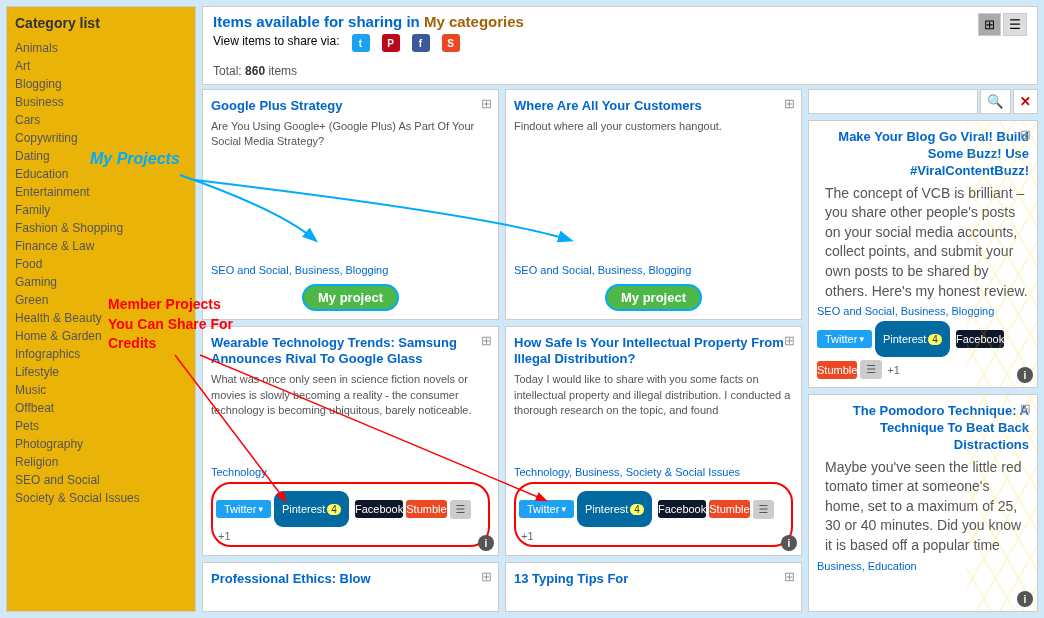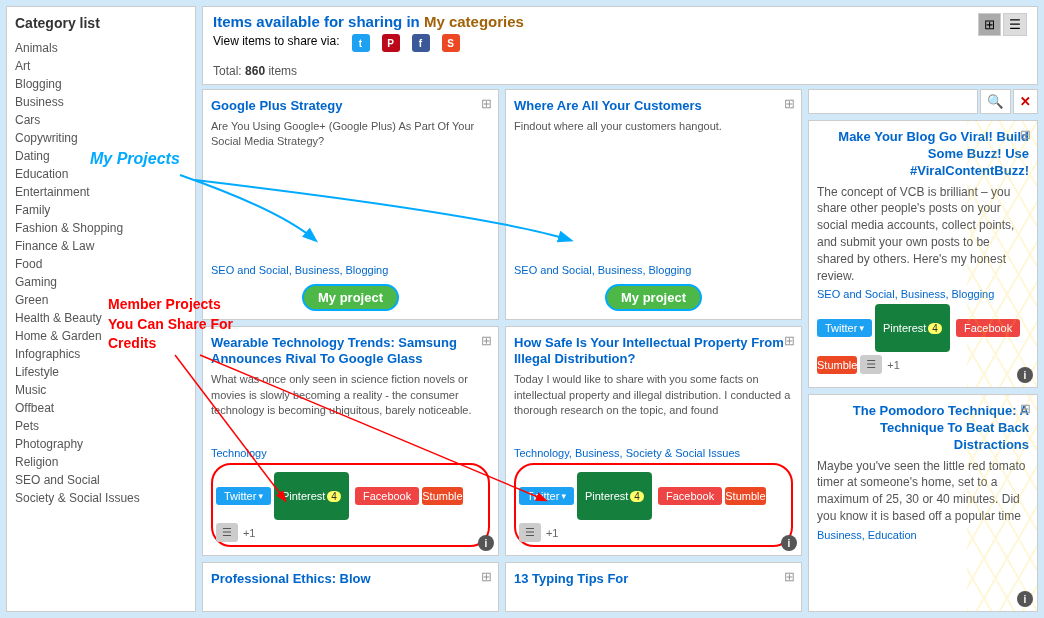--- a/index.html
+++ b/index.html
@@ -1,21 +1,21 @@
 <!DOCTYPE html>
 <html><head>
   <meta charset="utf-8">
   <style>
     * { box-sizing: border-box; margin: 0; padding: 0; }
     body { font-family: Arial, sans-serif; font-size: 13px; background: #d0e8f8; width: 1044px; height: 618px; overflow: hidden; }
     
     .main-container { display: flex; height: 618px; padding: 6px; gap: 6px; }
     
     
-    .sidebar { width: 190px; flex-shrink: 0; background: #ffffff; border: 1px solid #ccc; padding: 8px; overflow-y: auto; height: 100%; }
+    .sidebar { width: 190px; flex-shrink: 0; background: #eab308; border: 1px solid #ccc; padding: 8px; overflow-y: auto; height: 100%; }
     .sidebar h3 { font-size: 14px; font-weight: bold; color: #333; margin-bottom: 8px; }
     .sidebar-item { color: #555; font-size: 12px; padding: 2px 0; cursor: pointer; display: block; }
     
     
     .content-area { flex: 1; display: flex; flex-direction: column; gap: 4px; }
     
     
     .content-header { background: white; border: 1px solid #ccc; padding: 6px 10px; }
     .content-header h2 { font-size: 15px; font-weight: bold; color: #333; margin-bottom: 4px; }
     .content-header h2 span { color: #06c; }
@@ -40,38 +40,38 @@
     .card-tags { font-size: 11px; color: #06c; margin-bottom: 4px; }
     .card-share-icon { position: absolute; top: 6px; right: 6px; color: #999; cursor: pointer; font-size: 13px; }
     
     
     .my-project-btn { background: #4db848; color: white; border: none; border-radius: 15px; padding: 4px 14px; font-size: 13px; font-weight: bold; cursor: pointer; align-self: center; margin-top: 4px; }
     
     
     .social-buttons { display: flex; gap: 3px; flex-wrap: wrap; margin-top: 4px; align-items: center; }
     .btn-twitter { background: #1da1f2; color: white; border: none; border-radius: 3px; padding: 3px 8px; font-size: 11px; cursor: pointer; display: flex; align-items: center; gap: 2px; }
     .btn-twitter .arrow { font-size: 9px; }
-    .btn-pinterest { background: #15803d; color: white; border: none; border-radius: 4px; padding: 18px 8px; font-size: 11px; cursor: pointer; }
+    .btn-pinterest { background: #0369a1; color: white; border: none; border-radius: 9px; padding: 12px 8px; font-size: 11px; cursor: pointer; }
     .btn-pinterest .badge { background: #ff6; color: #333; border-radius: 8px; padding: 0 4px; font-size: 10px; margin-left: 2px; }
-    .btn-facebook { background: #ef4444; color: white; border: none; border-radius: 3px; padding: 3px 8px; font-size: 11px; cursor: pointer; }
+    .btn-facebook { background: #0f172a; color: white; border: none; border-radius: 3px; padding: 3px 0; font-size: 11px; cursor: pointer; }
     .btn-stumble { background: #eb4823; color: white; border: none; border-radius: 3px; padding: 3px 0; font-size: 11px; cursor: pointer; }
     .btn-menu { background: #ccc; color: #555; border: none; border-radius: 3px; padding: 3px 6px; font-size: 11px; cursor: pointer; }
     .gplus { font-size: 11px; color: #666; margin-left: 2px; }
     
     
     .right-sidebar { width: 230px; flex-shrink: 0; display: flex; flex-direction: column; gap: 6px; }
     .search-bar { display: flex; gap: 2px; }
     .search-input { flex: 1; border: 1px solid #ccc; padding: 4px 6px; font-size: 12px; }
     .search-btn { background: white; border: 1px solid #ccc; padding: 4px 6px; cursor: pointer; }
     .search-clear { background: white; border: 1px solid #ccc; padding: 4px 6px; cursor: pointer; color: #c00; font-weight: bold; }
     
     
     .right-card { background: white; border: 1px solid #ccc; padding: 8px; position: relative; flex: 1; overflow: hidden; }
     .right-card-title { color: #06c; font-size: 13px; font-weight: bold; cursor: pointer; line-height: 1.3; margin-bottom: 4px; text-align: right; }
-    .right-card-desc { font-size: 12px; color: #555; line-height: 1.4; margin-bottom: 4px; }
+    .right-card-desc { font-size: 14px; color: #555; line-height: 1.4; margin-bottom: 4px; margin-left: 8px; }
     .right-card-tags { font-size: 11px; color: #06c; margin-bottom: 4px; }
     
     
     .annotation-my-projects { position: absolute; top: 150px; left: 90px; color: #00aaff; font-size: 16px; font-weight: bold; font-style: italic; pointer-events: none; z-index: 10; }
     .annotation-member { position: absolute; top: 295px; left: 108px; color: red; font-size: 14px; font-weight: bold; pointer-events: none; z-index: 10; line-height: 1.4; }
     
     
     .overlay-svg { position: absolute; top: 0; left: 0; width: 100%; height: 100%; pointer-events: none; z-index: 5; }
     
     

